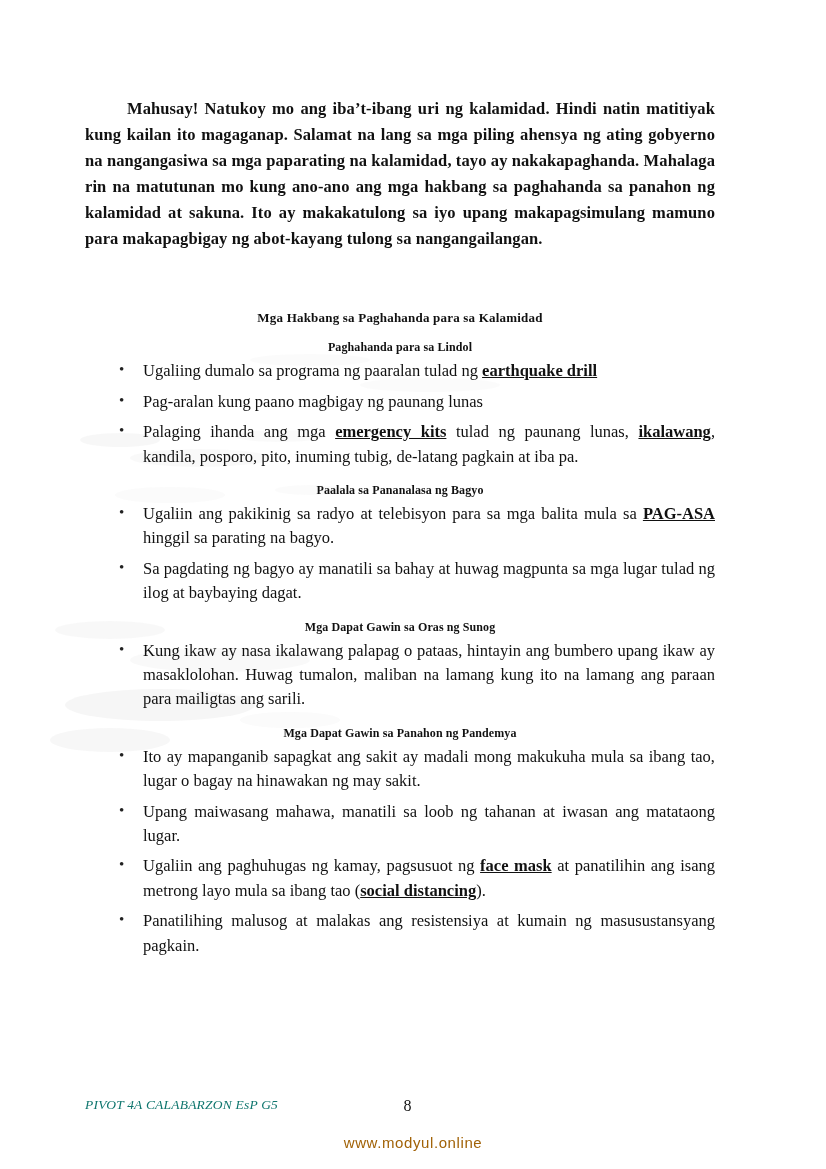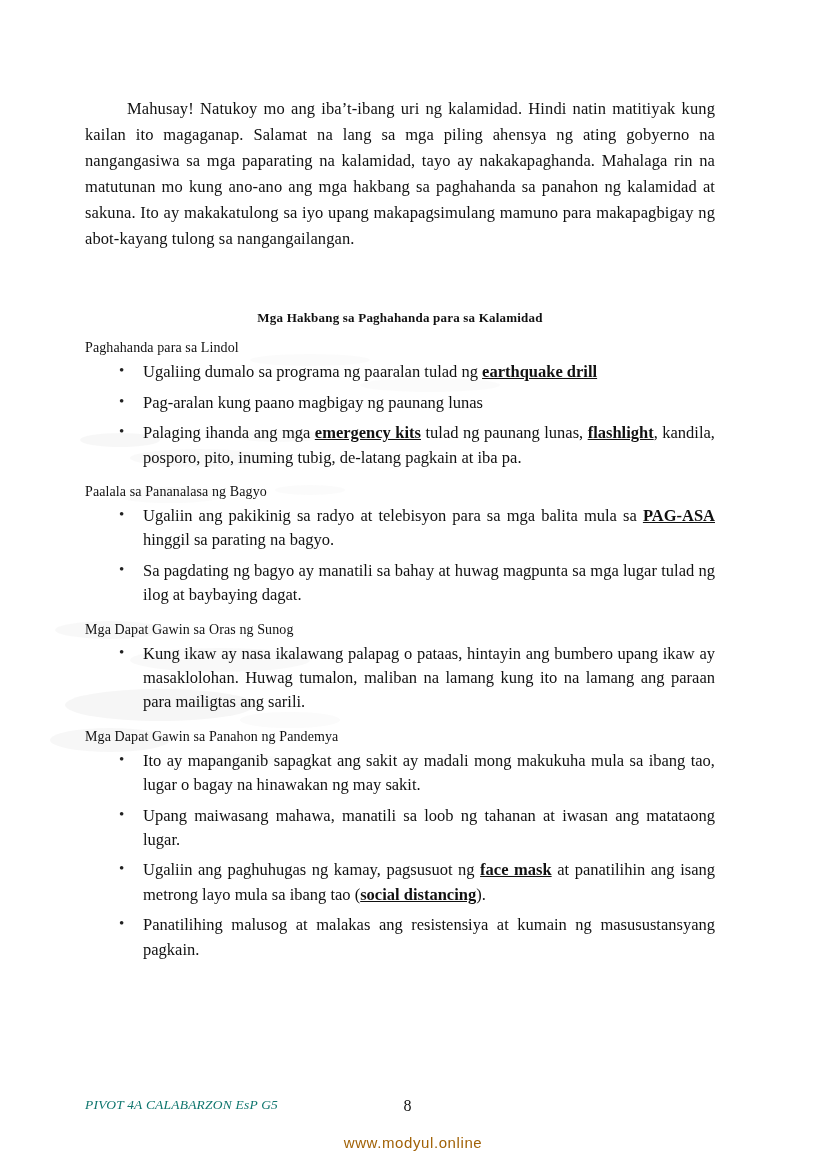--- a/index.html
+++ b/index.html
@@ -28,37 +28,38 @@
     top: 96px;
     width: 630px;
   }
   p.intro {
     margin: 0;
     font-size: 16.5px;
     line-height: 1.58;
     text-align: justify;
     text-indent: 42px;
     letter-spacing: 0.1px;
+    font-weight: bold;
   }
   .section-title {
     margin: 0;
     padding: 0;
     font-size: 13px;
     font-weight: bold;
     text-align: center;
     letter-spacing: 0.2px;
   }
   .spacer-title {
     height: 58px;
   }
   h3.subhead {
     margin: 14px 0 4px 0;
-    font-size: 14px;
-    font-weight: normal;
-    text-align: left;
+    font-size: 12px;
+    font-weight: bold;
+    text-align: center;
     letter-spacing: 0.1px;
   }
   ul.bullets {
     margin: 0;
     padding: 0 0 0 28px;
     list-style: none;
   }
   ul.bullets > li {
     position: relative;
     font-size: 16.5px;
@@ -170,21 +171,21 @@
 
     <div class="spacer-title"></div>
 
     <div class="section-title">Mga Hakbang sa Paghahanda para sa Kalamidad</div>
 
     <div id="sections-root">
         <h3 class="subhead">Paghahanda para sa Lindol</h3>
         <ul class="bullets">
           <li><span>Ugaliing dumalo sa programa ng paaralan tulad ng </span><span class="b">earthquake drill</span></li>
           <li><span>Pag-aralan kung paano magbigay ng paunang lunas</span></li>
-          <li><span>Palaging ihanda ang mga </span><span class="b">emergency kits</span><span> tulad ng paunang lunas, </span><span class="b">flashlight</span><span>, kandila, posporo, pito, inuming tubig, de-latang pagkain at iba pa.</span></li>
+          <li><span>Palaging ihanda ang mga </span><span class="b">emergency kits</span><span> tulad ng paunang lunas, </span><span class="b">ikalawang</span><span>, kandila, posporo, pito, inuming tubig, de-latang pagkain at iba pa.</span></li>
         </ul>
         <h3 class="subhead">Paalala sa Pananalasa ng Bagyo</h3>
         <ul class="bullets">
           <li><span>Ugaliin ang pakikinig sa radyo at telebisyon para sa mga balita mula sa </span><span class="b">PAG-ASA</span><span> hinggil sa parating na bagyo.</span></li>
           <li><span>Sa pagdating ng bagyo ay manatili sa bahay at huwag magpunta sa mga lugar tulad ng ilog at baybaying dagat.</span></li>
         </ul>
         <h3 class="subhead">Mga Dapat Gawin sa Oras ng Sunog</h3>
         <ul class="bullets">
           <li><span>Kung ikaw ay nasa ikalawang palapag o pataas, hintayin ang bumbero upang ikaw ay masaklolohan. Huwag tumalon, maliban na lamang kung ito na lamang ang paraan para mailigtas ang sarili.</span></li>
         </ul>

